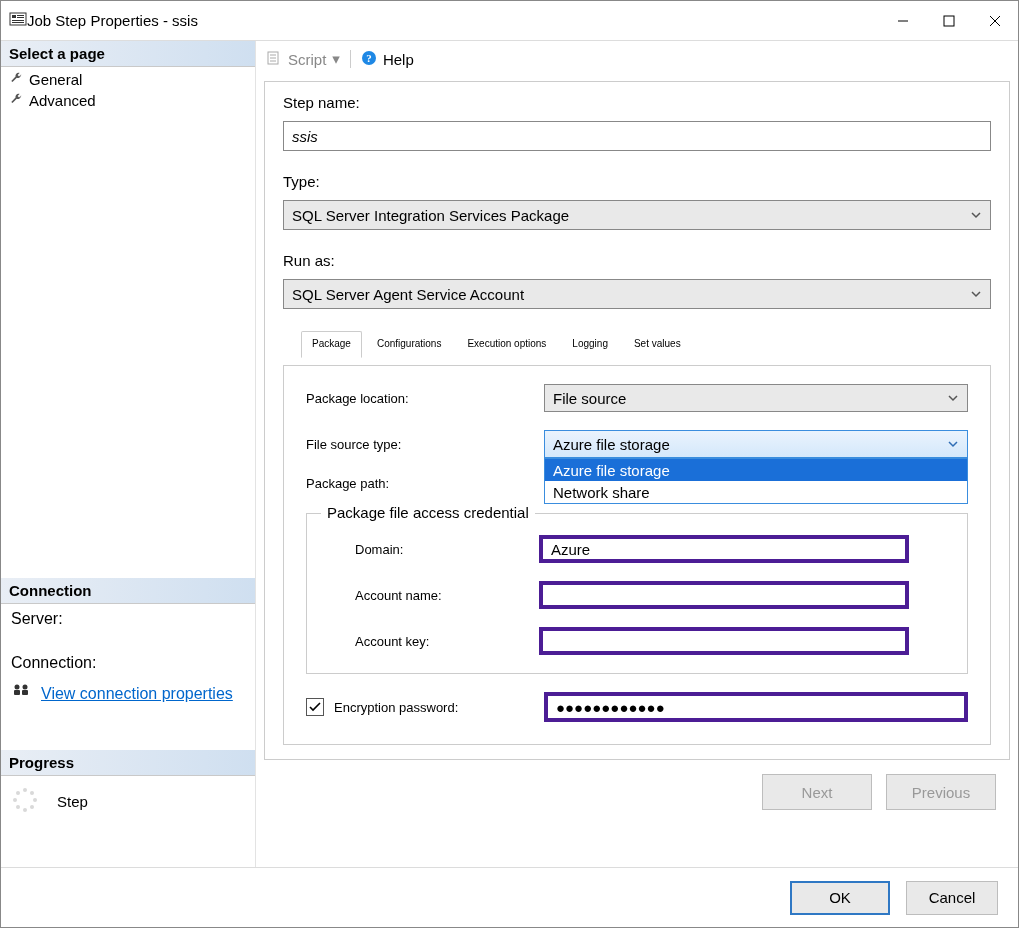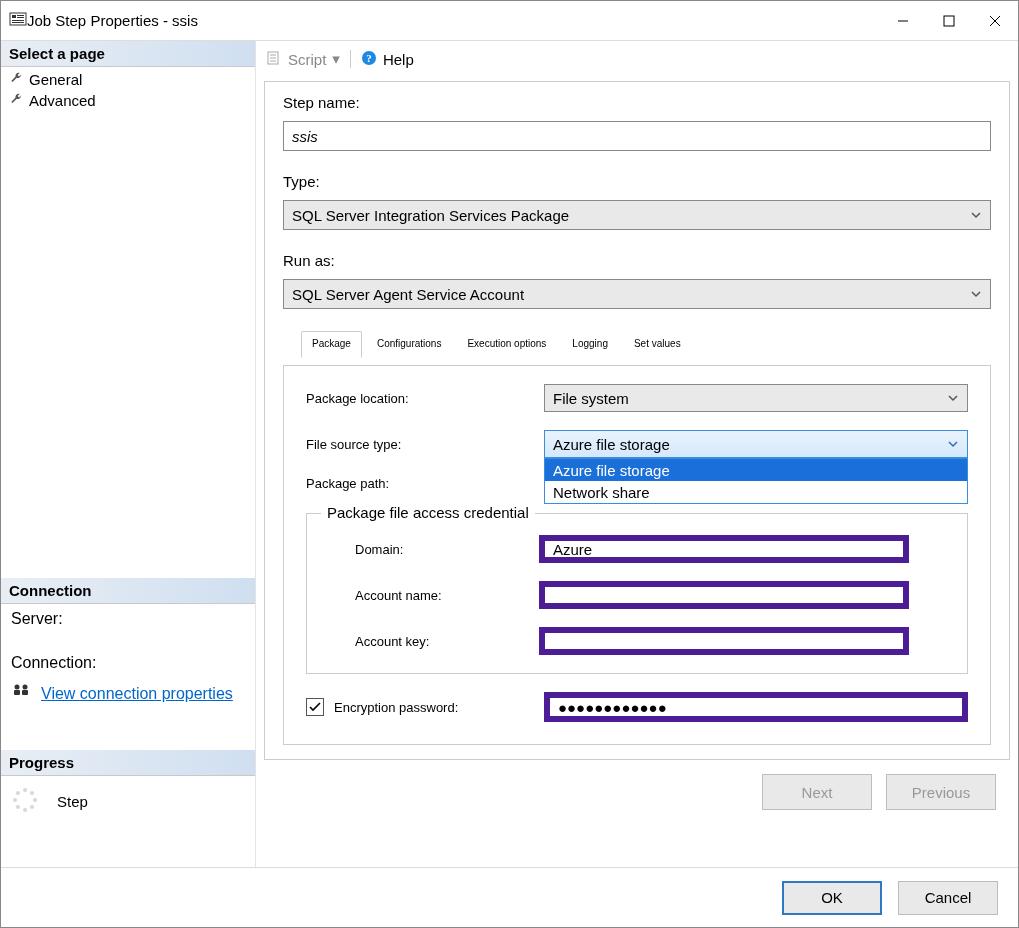--- a/index.html
+++ b/index.html
@@ -63,32 +63,32 @@
   .grid2 { display:grid; grid-template-columns: 230px 1fr; align-items:center; row-gap:18px; column-gap:8px; }
   .combo-small { height:28px; border:1px solid #888; background:#e9e9e9; display:flex; align-items:center; justify-content:space-between; padding:0 8px; font-size:15px; cursor:pointer;}
   .combo-open { background: linear-gradient(#eaf3fd,#d4e8fb); border:1px solid #3a8dde; position:relative;}
   .dropdown-list { position:absolute; top:27px; left:-1px; right:-1px; border:1px solid #3a8dde; background:#fff; z-index:10; }
   .dropdown-item { height:22px; padding:0 8px; display:flex; align-items:center; font-size:15px; cursor:pointer;}
   .dropdown-item.selected { background:#1a6fd8; color:#fff; }
 
   .fieldset { border:1px solid #ccc; margin-top:22px; padding:12px 20px 18px 20px; }
   .fieldset-legend { font-size:15px; padding:0 6px; margin-left:-6px; background:#fff; position:relative; top:-22px; display:inline-block;}
   .fs-row { display:grid; grid-template-columns: 200px 370px; align-items:center; row-gap:18px; column-gap:12px; margin-top:-8px;}
-  .fs-input { height:28px; border:6px solid #4c1d95; padding:0 8px; font-size:15px; font-family:inherit; background:#fff;}
+  .fs-input { height:28px; border:4px solid #4c1d95; padding:0 8px; font-size:15px; font-family:inherit; background:#fff;}
 
   .enc-row { display:grid; grid-template-columns: 230px 1fr; align-items:center; column-gap:8px; margin-top:18px;}
   .check-wrap { display:flex; align-items:center; gap:10px; }
   .checkbox { width:18px; height:18px; border:1px solid #555; display:flex; align-items:center; justify-content:center; background:#fff; cursor:pointer;}
 
   .pager-row { display:flex; justify-content:flex-end; gap:14px; padding:10px 22px;}
   .pager-btn { width:110px; height:36px; border:1px solid #bdbdbd; background:#e9e9e9; color:#999; font-size:15px; display:flex; align-items:center; justify-content:center; cursor:pointer;}
 
   .action-bar { height:60px; border-top:1px solid #dcdcdc; display:flex; align-items:center; justify-content:flex-end; gap:16px; padding:0 20px; background:#fff;}
   .ok-btn { width:100px; height:34px; border:2px solid #2f78c4; background:#e9e9e9; font-size:15px; display:flex; align-items:center; justify-content:center; cursor:pointer;}
-  .cancel-btn { width:100px; height:34px; border:1px solid #bdbdbd; background:#e9e9e9; font-size:15px; display:flex; align-items:center; justify-content:center; cursor:pointer;}
+  .cancel-btn { width:92px; height:34px; border:1px solid #bdbdbd; background:#e9e9e9; font-size:15px; display:flex; align-items:center; justify-content:center; cursor:pointer;}
 </style>
 </head>
 <body>
 
 <div class="window">
 
   <div class="titlebar">
     <div class="titlebar-left">
       <span>
         <svg width="18" height="18" viewBox="0 0 18 18" fill="none">
@@ -238,21 +238,21 @@
           <div class="tab">Configurations</div>
           <div class="tab">Execution options</div>
           <div class="tab">Logging</div>
           <div class="tab">Set values</div>
         </div>
 
         <div class="tabpane">
           <div class="grid2">
             <div>Package location:</div>
             <div class="combo-small">
-              <span>File system</span>
+              <span>File source</span>
               <span><svg class="chevron" viewBox="0 0 12 12">
                     <path d="M2 4l4 4 4-4" fill="none" stroke="#555" stroke-width="1.5"></path>
                   </svg></span>
             </div>
 
             <div>File source type:</div>
             <div class="combo-small combo-open">
               <span>Azure file storage</span>
               <span><svg class="chevron" viewBox="0 0 12 12">
                     <path d="M2 4l4 4 4-4" fill="none" stroke="#2f6db5" stroke-width="1.5"></path>

